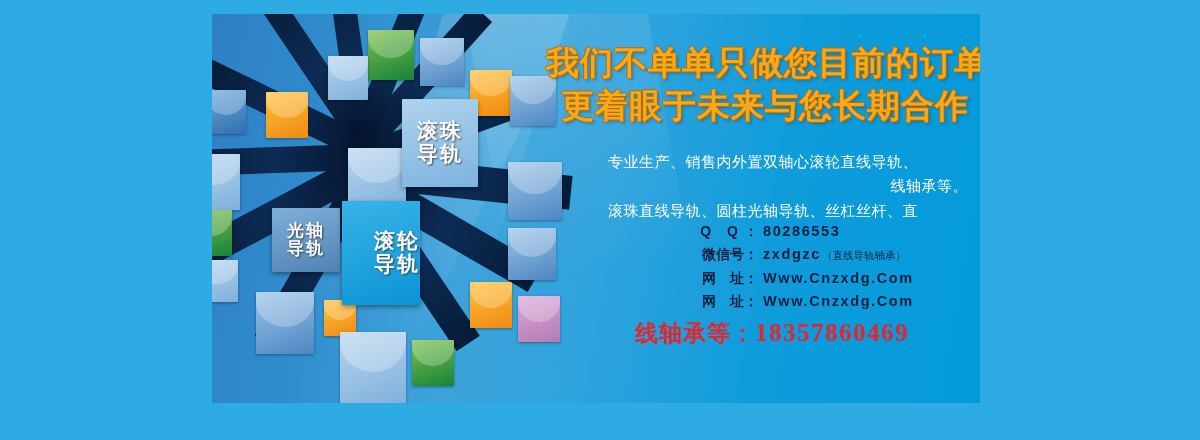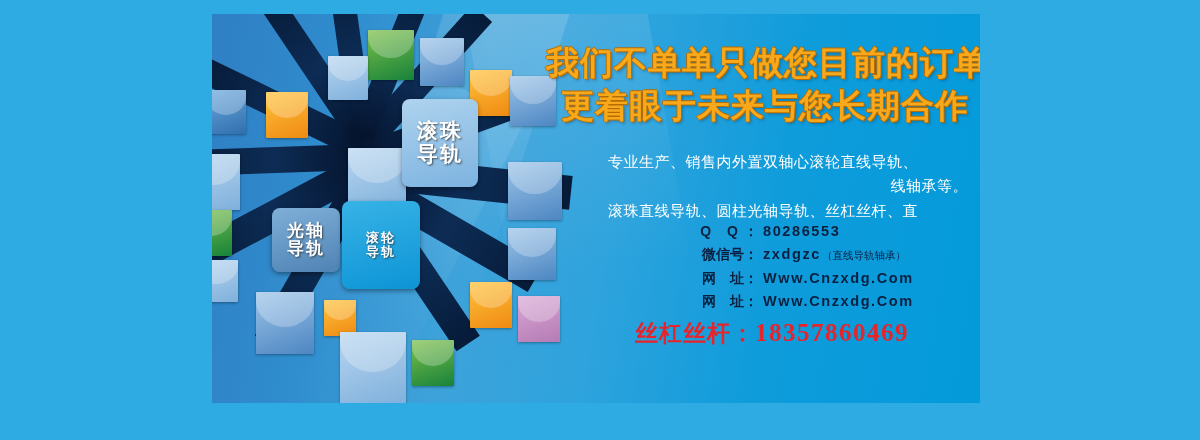--- a/index.html
+++ b/index.html
@@ -111,39 +111,40 @@
     position: absolute;
     display: flex;
     flex-direction: column;
     align-items: center;
     justify-content: center;
     color: #ffffff;
     font-weight: bold;
     line-height: 1.08;
     letter-spacing: 2px;
     text-shadow: 1px 1px 2px rgba(40,40,40,0.75);
-    border-radius: 8px;
+    border-radius: 1px;
     box-shadow: 0 2px 5px rgba(0,0,0,0.4);
   }
   .tile .ln { display: block; white-space: nowrap; }
 
   #tile-gunzhu {
     left: 190px; top: 85px; width: 76px; height: 88px;
     font-size: 21px;
     background: linear-gradient(165deg, #aed3ee, #7db3e0);
   }
   #tile-guangzhou {
     left: 60px; top: 194px; width: 68px; height: 64px;
     font-size: 17px;
     background: linear-gradient(165deg, #7fafd8, #4f83b4);
   }
   #tile-gunlun {
-    left: 130px; top: 187px; width: 78px; height: 88px;
-    font-size: 13px;
+    left: 130px; top: 187px; width: 78px; height: 104px;
+    font-size: 21px;
     background: linear-gradient(165deg, #37b3e6, #0d94d6);
+    align-items: flex-end;
   }
   #tile-sigang {
     left: 215px; top: 194px; width: 58px; height: 66px;
     font-size: 17px;
     background: linear-gradient(165deg, #dcb0da, #bd86bb);
   }
 
   
   #copy {
     position: absolute;
@@ -383,18 +384,18 @@
         </div>
 
         <div class="crow">
           <span class="lbl">网　址</span>
           <span class="sep">：</span>
           <span class="val">Www.Cnzxdg.Com</span>
         </div>
       </div>
 
       <div id="phone">
-        <span class="plabel">丝杠丝杆：</span><span class="pnum">18357860469</span>
+        <span class="plabel">线轴承等：</span><span class="pnum">18357860469</span>
       </div>
 
     </div>
   </div>
 </div>
 
 </body></html>

